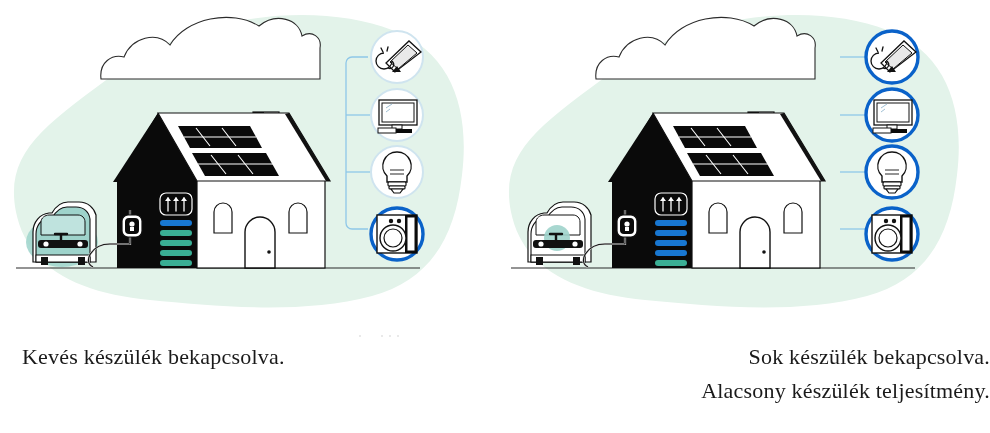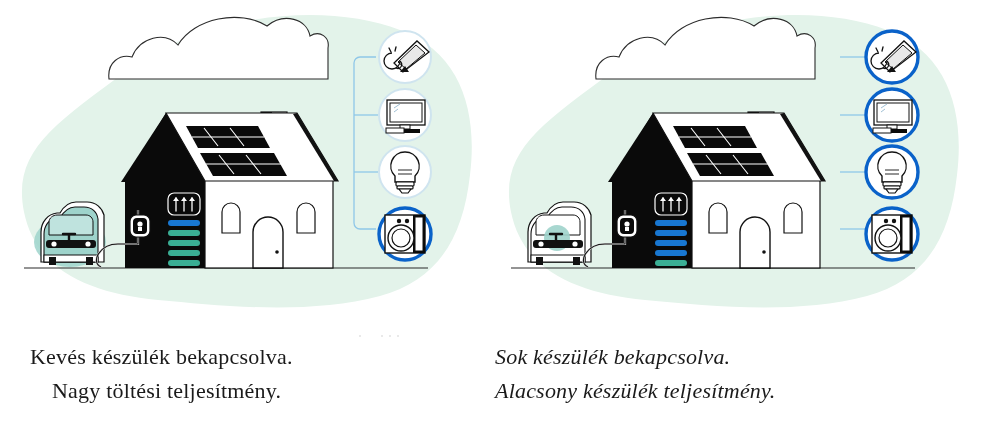--- a/index.html
+++ b/index.html
@@ -4,39 +4,39 @@
 <style>
   html,body{margin:0;padding:0;}
   body{
     width:990px;height:433px;
     background:#ffffff;
     font-family:"Liberation Serif", serif;
     overflow:hidden;
   }
   .stage{position:relative;width:990px;height:433px;}
   .panel{position:absolute;top:0;width:495px;height:433px;}
-  .panel.left{left:8px;}
+  .panel.left{left:0;}
   .panel.right{left:495px;}
 
   .scene{position:absolute;left:0;top:0;width:495px;height:330px;}
   .scene svg{display:block;}
 
   .captions{
     position:absolute;left:0;width:495px;top:330px;height:103px;
     display:flex;flex-direction:column;align-items:center;justify-content:flex-start;
     padding-top:10px;box-sizing:border-box;
   }
   .caption-line{
     font-family:"Liberation Serif", serif;
     font-size:22px;color:#1a1a1a;line-height:1.55;
     white-space:nowrap;letter-spacing:.2px;
   }
   .panel.left .captions{align-items:flex-start;padding-left:22px;}
   .panel.left .caption-line.second{padding-left:22px;}
-  .panel.right .captions{align-items:flex-start;font-style:italic;}
+  .panel.right .captions{align-items:flex-end;}
   .dots{
     position:absolute;left:355px;top:331px;width:60px;height:12px;
     opacity:.25;
   }
   .dots span{
     position:absolute;top:4px;width:2px;height:2px;background:#888;border-radius:50%;
   }
 </style>
 </head>
 <body>
@@ -188,21 +188,20 @@
             <circle cx="393" cy="238" r="9" fill="#ffffff" stroke="#111" stroke-width="1.2"></circle>
             <circle cx="391" cy="221" r="2.2" fill="#111"></circle>
             <circle cx="399" cy="221" r="2.2" fill="#111"></circle>
           </g>
         </g>
       </svg>
     </div>
 
     <div class="captions">
       <div class="caption-line first">Kevés készülék bekapcsolva.</div>
-      <div class="caption-line second">Nagy töltési teljesítmény.</div>
     </div>
   </div>
 
   <div class="panel right">
     <div class="scene">
       <svg width="495" height="330" viewBox="0 0 495 330" xmlns="http://www.w3.org/2000/svg">
         <path fill="#e3f3ea" d="M120,70 C200,12 320,2 392,30 C452,52 470,110 462,175
              C455,238 430,280 372,296 C300,315 215,306 150,300
              C80,293 28,270 16,212 C4,152 45,125 120,70 Z"></path>
 

